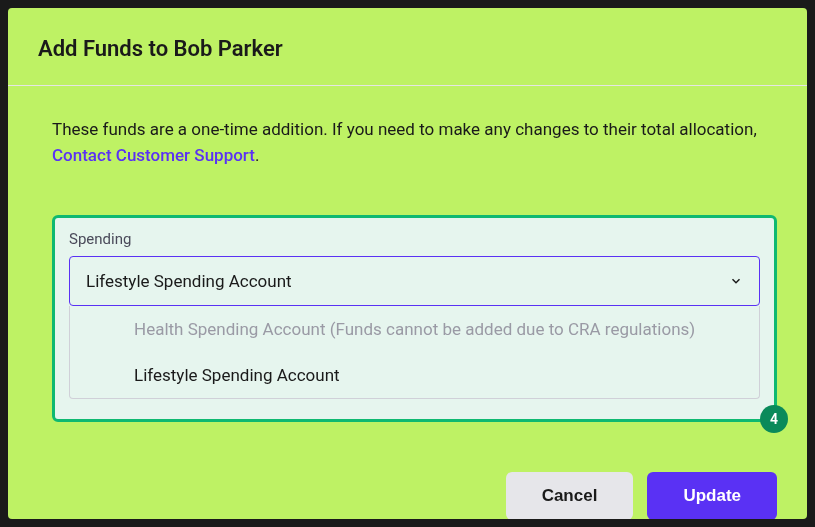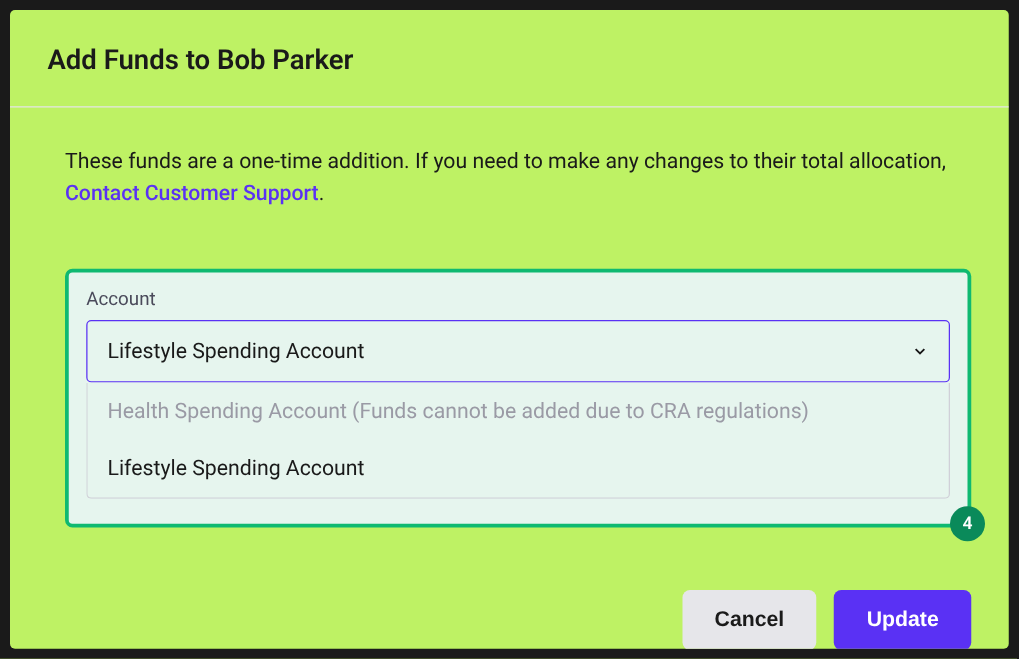--- a/index.html
+++ b/index.html
@@ -80,20 +80,21 @@
     }
     .chevron {
       width: 14px;
       height: 14px;
     }
     .dropdown-list {
       border: 1px solid #d0d0d8;
       border-top: none;
       background: #e6f5ee;
       border-radius: 0 0 4px 4px;
+      padding-left: 48px;
     }
     .dropdown-option {
       padding: 13px 16px;
       font-size: 17px;
       cursor: pointer;
     }
     .dropdown-option.disabled {
       color: #9a9aa5;
       cursor: not-allowed;
     }
@@ -115,21 +116,21 @@
       font-size: 14px;
       font-weight: 600;
     }
     .modal-footer {
       padding: 20px 30px 24px 30px;
       display: flex;
       justify-content: flex-end;
       gap: 14px;
     }
     .btn {
-      padding: 14px 26px;
+      padding: 14px 36px;
       font-size: 17px;
       font-weight: 600;
       border-radius: 6px;
       border: none;
       cursor: pointer;
     }
     .btn-cancel {
       background: #e6e6ea;
       color: #1a1a1a;
     }
@@ -146,21 +147,21 @@
   <div class="modal-header">
     <h1 class="modal-title">Add Funds to Bob Parker</h1>
   </div>
 
   <div class="modal-body">
     <p class="info-text">
       <span>These funds are a one-time addition. If you need to make any changes to their total allocation, </span><a href="#" class="info-link">Contact Customer Support</a><span>.</span>
     </p>
 
     <div class="highlight-box">
-      <label class="field-label">Account</label>
+      <label class="field-label">Spending</label>
 
       <div class="dropdown-control">
         <span>Lifestyle Spending Account</span>
         <svg class="chevron" viewBox="0 0 24 24" fill="none" stroke="#1a1a1a" stroke-width="2.5">
           <polyline points="6 9 12 15 18 9"></polyline>
         </svg>
       </div>
 
       <div class="dropdown-list">
         <div class="dropdown-option disabled">Health Spending Account (Funds cannot be added due to CRA regulations)</div>

